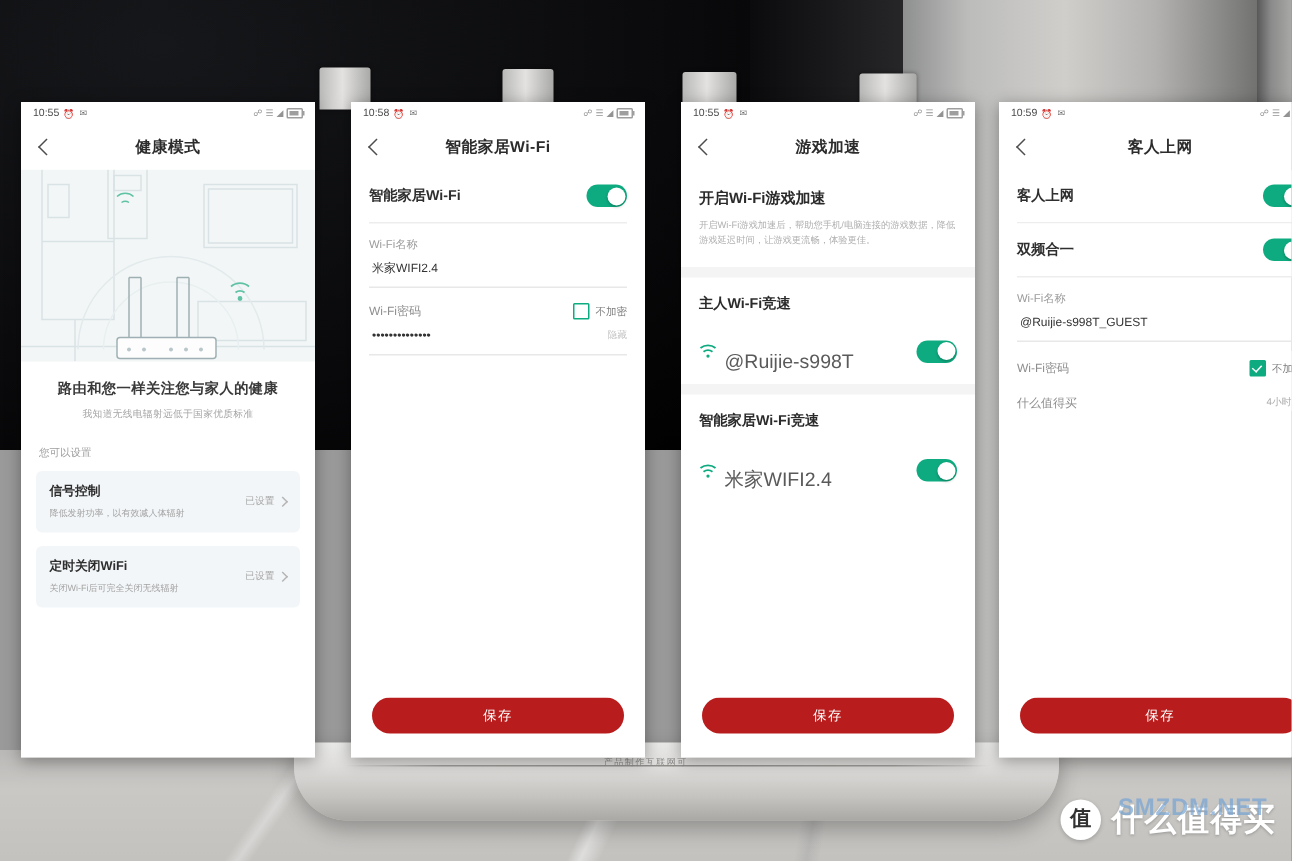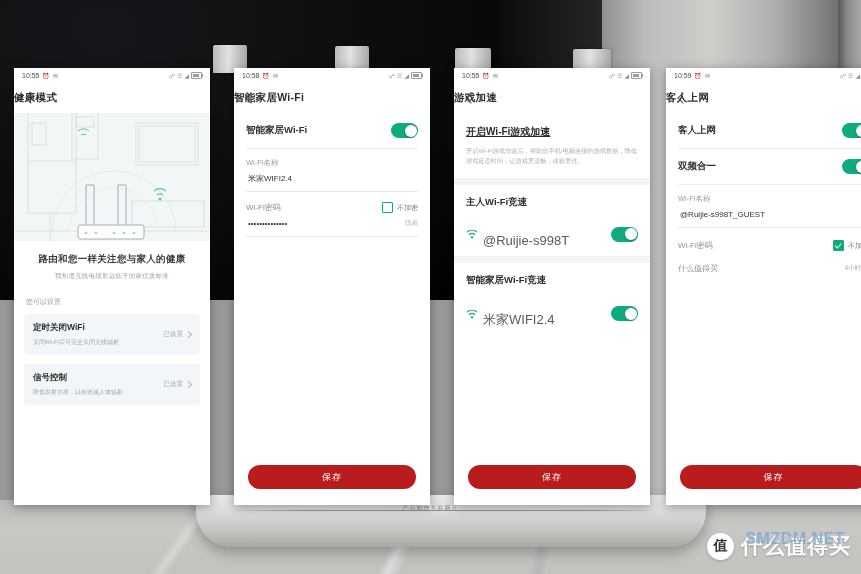--- a/index.html
+++ b/index.html
@@ -91,21 +91,21 @@
   .nav-back{
     position:absolute;left:9px;top:50%;transform:translateY(-50%);
     width:14px;height:14px;cursor:pointer;
   }
   .nav-back::before{
     content:"";position:absolute;left:4px;top:3px;width:7px;height:7px;
     border-left:1.3px solid #4d4d4d;border-bottom:1.3px solid #4d4d4d;
     transform:rotate(45deg);
   }
   .nav-title{
-    width:100%;font-size:10.5px;color:#2c2c2c;
+    width:100%;text-align:center;font-size:10.5px;color:#2c2c2c;
     font-weight:600;letter-spacing:.3px;
   }
 
   .body{flex:1;overflow:hidden;position:relative;background:#fff;}
 
   
   .hero{
     height:128px;background:#f2f6f6;position:relative;overflow:hidden;
   }
   .hero svg{position:absolute;left:0;top:0;}
@@ -172,21 +172,21 @@
   }
   .chk.on{background:#0eab80;position:relative;}
   .chk.on::after{
     content:"";position:absolute;left:2px;top:0.5px;width:3px;height:5px;
     border-right:1.4px solid #fff;border-bottom:1.4px solid #fff;
     transform:rotate(42deg);
   }
   .chk-txt{font-size:7px;color:#7d7d7d;}
 
   
-  .blk-title{font-size:10px;color:#2b2b2b;font-weight:700;padding:12px 12px 0 12px;text-decoration:underline;}
+  .blk-title{font-size:10px;color:#2b2b2b;font-weight:700;padding:12px 12px 0 12px;}
   .blk-desc{font-size:6.2px;color:#b0b0b0;line-height:1.6;padding:7px 12px 12px 12px;}
   .sec-head{font-size:9.5px;color:#2b2b2b;font-weight:700;padding:11px 12px 4px 12px;}
   .wifi-row{
     display:flex;align-items:center;justify-content:space-between;
     padding:8px 12px;
   }
   .wifi-l{display:flex;align-items:center;gap:5px;}
   .wifi-name{font-size:13px;color:#5a5a5a;margin-top:12px;}
 
   
@@ -296,33 +296,33 @@
           <path d="M67 22 a4.5 4.5 0 0 1 5 0"></path>
         </g>
       </svg>
     </div>
     <div class="hero-title">路由和您一样关注您与家人的健康</div>
     <div class="hero-sub">我知道无线电辐射远低于国家优质标准</div>
     <div class="sec-label">您可以设置</div>
 
     <div class="card">
       <div class="card-l">
-        <div class="card-t">定时关闭WiFi</div>
-        <div class="card-d">关闭Wi-Fi后可完全关闭无线辐射</div>
+        <div class="card-t">信号控制</div>
+        <div class="card-d">降低发射功率，以有效减人体辐射</div>
       </div>
       <div class="card-r">
         <span>已设置</span>
         <span class="chev"></span>
       </div>
     </div>
 
     <div class="card">
       <div class="card-l">
-        <div class="card-t">信号控制</div>
-        <div class="card-d">降低发射功率，以有效减人体辐射</div>
+        <div class="card-t">定时关闭WiFi</div>
+        <div class="card-d">关闭Wi-Fi后可完全关闭无线辐射</div>
       </div>
       <div class="card-r">
         <span>已设置</span>
         <span class="chev"></span>
       </div>
     </div>
   </div>
 </div>
 
 <div class="phone" id="phone-2">

